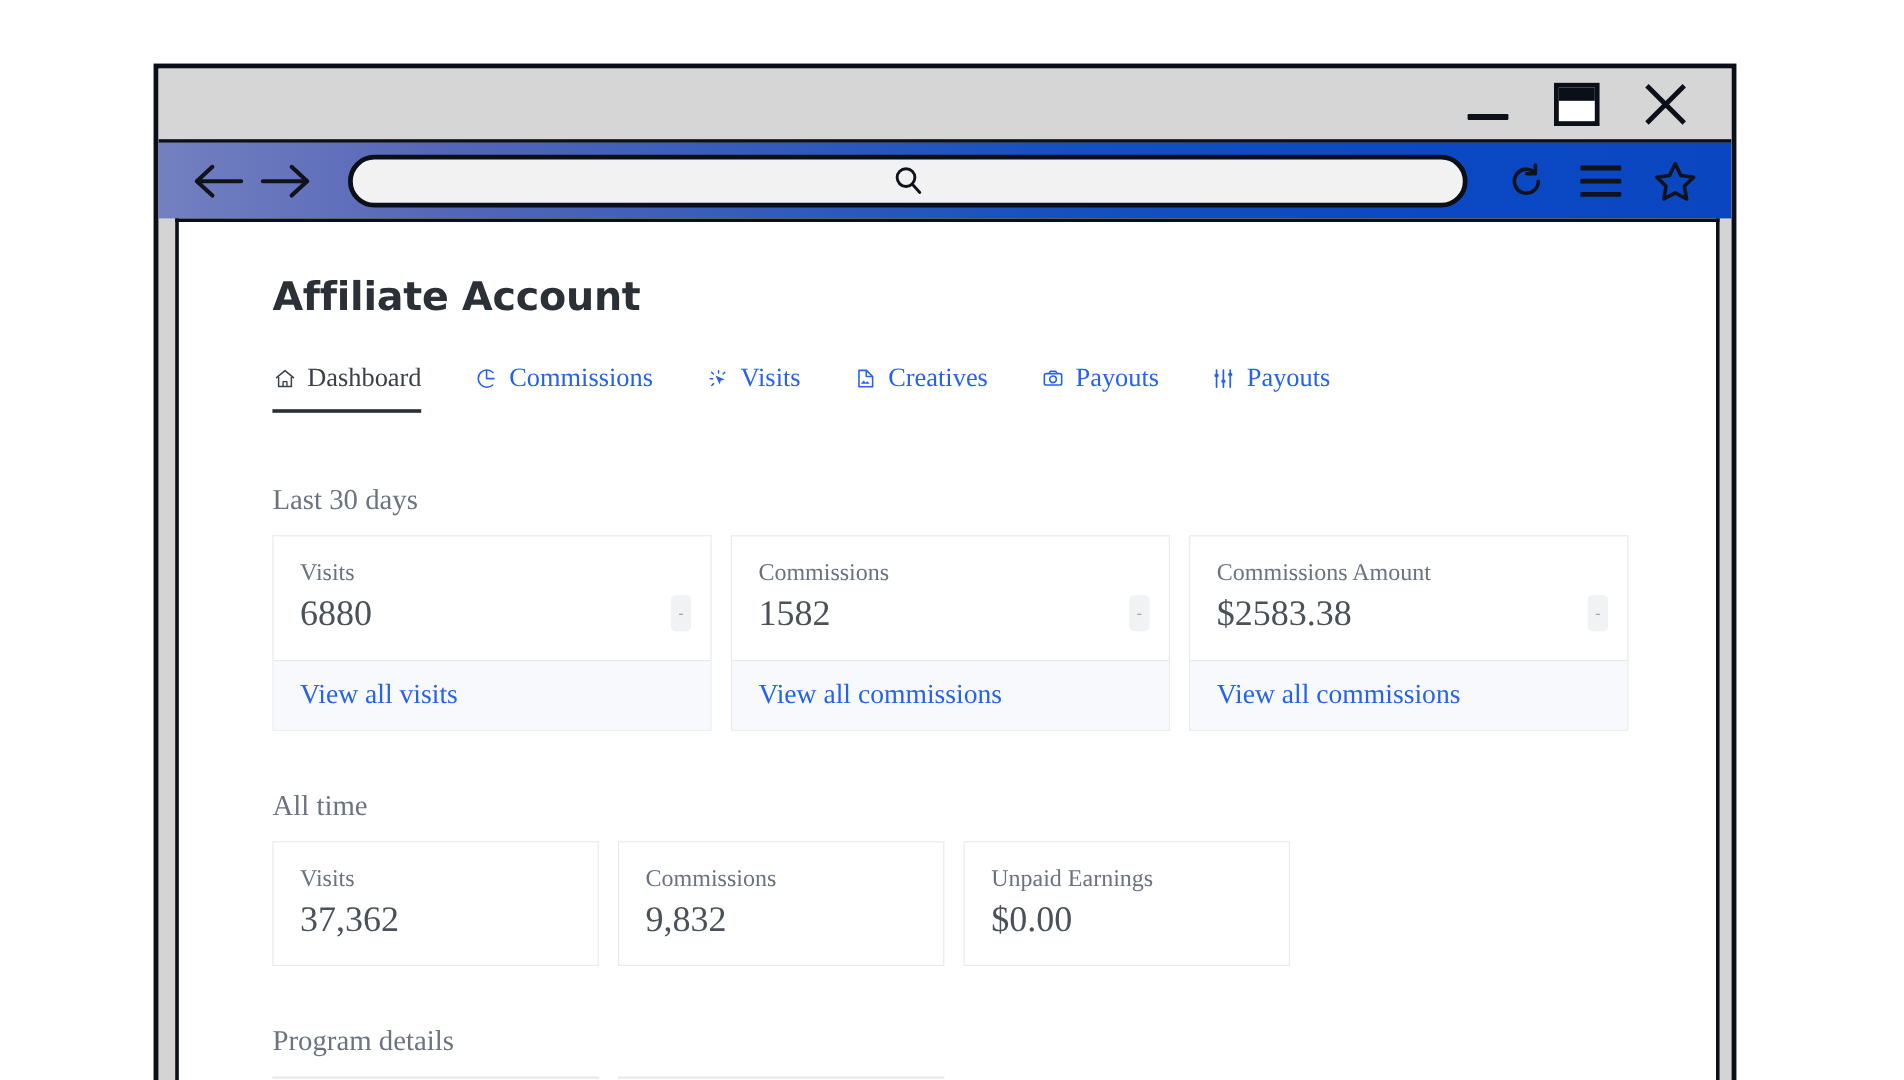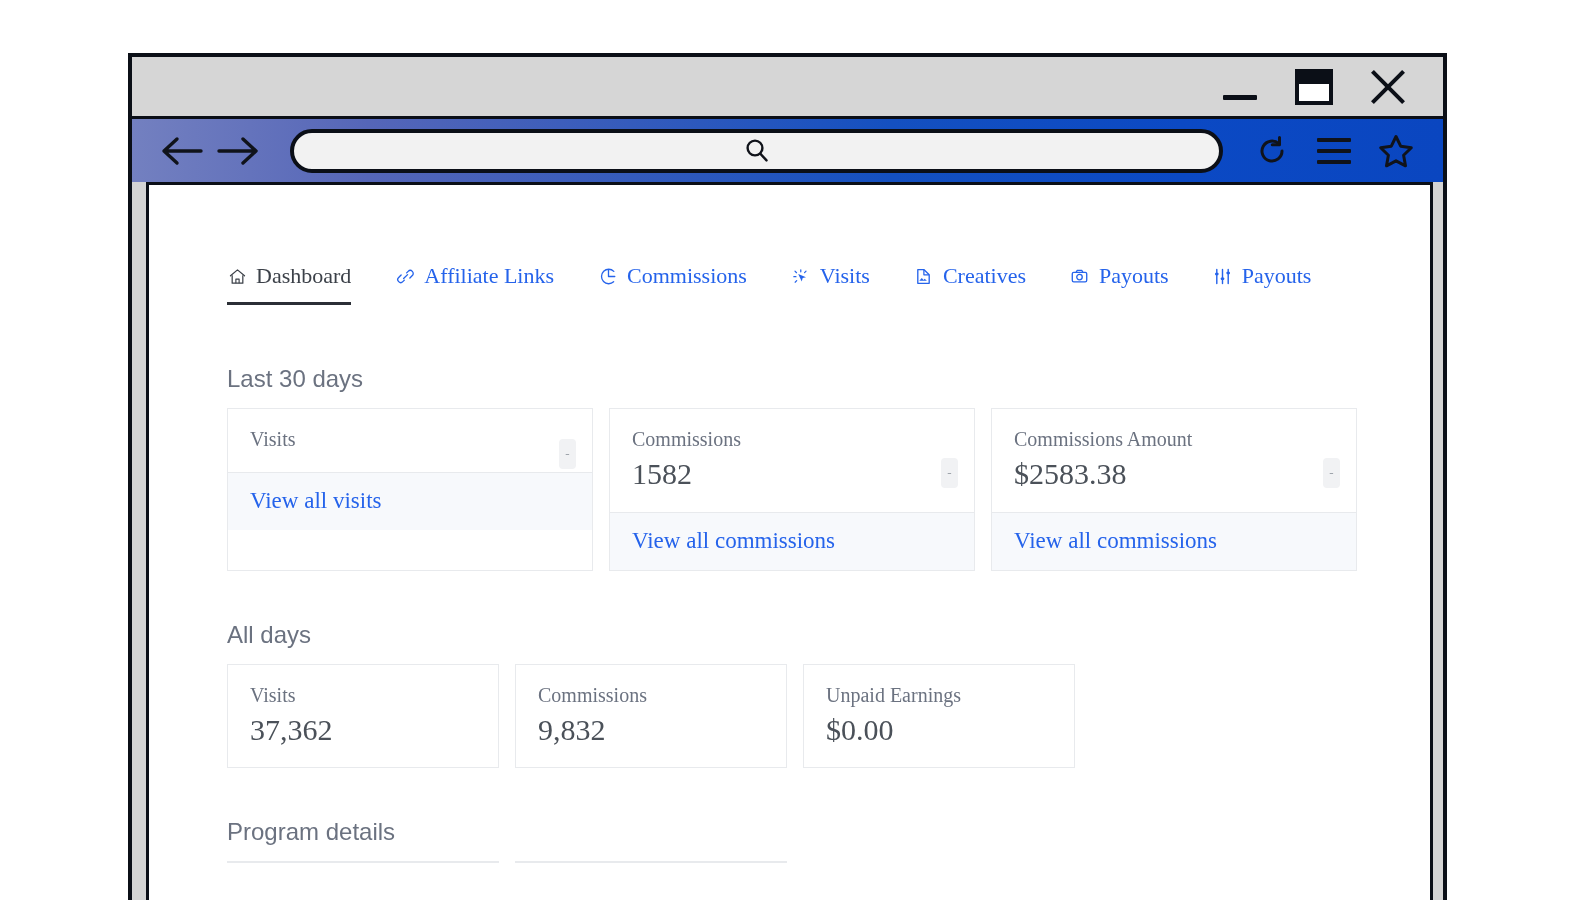--- a/index.html
+++ b/index.html
@@ -126,21 +126,21 @@
     font-size: 22px; color: #2563eb;
     padding-bottom: 13px;
     cursor: pointer; white-space: nowrap;
     border-bottom: 3px solid transparent;
   }
   .tab.active { color: #3c4149; border-bottom-color: #2b2f36; }
   .tab-icon { width: 20px; height: 20px; display:flex; align-items:center; justify-content:center; flex:0 0 auto; }
   .tab-icon svg { display:block; }
 
   .section-heading {
-    font-family: Liberation Sans, sans-serif;
+    font-family: Liberation Serif, serif;
     font-size: 24px; color: #6b7280;
     margin-top: 50px; margin-bottom: 15px;
   }
   #heading-last30 { margin-top: 60px; }
 
   .card-row { display: flex; gap: 16px; }
 
   .stat-card {
     border: 1px solid #e8eaed;
     background: #ffffff;
@@ -228,44 +228,35 @@
     <button class="tool-icon">
       <svg width="38" height="36" viewBox="0 0 38 36" fill="none">
         <path d="M19 3.5l4.7 9.7 10.6 1.5-7.7 7.5 1.9 10.6L19 27.8 9.5 32.8l1.9-10.6-7.7-7.5 10.6-1.5L19 3.5z" stroke="#10131a" stroke-width="3" stroke-linejoin="round"></path>
       </svg>
     </button>
   </div>
 
   <div id="viewport">
     <div id="page">
 
+      <h1 id="page-title">Affiliate Account</h1>
 
       <nav id="tab-nav">
 
         <div class="tab active">
           <span class="tab-icon">
             <svg width="19" height="19" viewBox="0 0 20 20" fill="none">
               <path d="M2.6 9.2L10 3l7.4 6.2" stroke="currentColor" stroke-width="1.3" stroke-linecap="round" stroke-linejoin="round"></path>
               <path d="M4.4 8.6V17h11.2V8.6" stroke="currentColor" stroke-width="1.3" stroke-linejoin="round"></path>
               <path d="M8.3 17v-4.3h3.4V17" stroke="currentColor" stroke-width="1.2" stroke-linejoin="round"></path>
             </svg>
           </span>
           <span>Dashboard</span>
         </div>
 
-        <div class="tab">
-          <span class="tab-icon">
-            <svg width="19" height="19" viewBox="0 0 20 20" fill="none">
-              <path d="M8 12.2l4.2-4.2" stroke="currentColor" stroke-width="1.4" stroke-linecap="round"></path>
-              <path d="M11.2 6.2l1.6-1.6a3.1 3.1 0 014.4 4.4l-2.6 2.6" stroke="currentColor" stroke-width="1.4" stroke-linecap="round"></path>
-              <path d="M8.8 13.8l-1.6 1.6a3.1 3.1 0 01-4.4-4.4l2.6-2.6" stroke="currentColor" stroke-width="1.4" stroke-linecap="round"></path>
-            </svg>
-          </span>
-          <span>Affiliate Links</span>
-        </div>
 
         <div class="tab">
           <span class="tab-icon">
             <svg width="19" height="19" viewBox="0 0 20 20" fill="none">
               <path d="M15.6 4.6A7.6 7.6 0 1015.4 15.6" stroke="currentColor" stroke-width="1.4" stroke-linecap="round"></path>
               <path d="M10 3v7h6.6" stroke="currentColor" stroke-width="1.4" stroke-linecap="round" stroke-linejoin="round"></path>
             </svg>
           </span>
           <span>Commissions</span>
         </div>
@@ -315,20 +306,21 @@
         </div>
       </nav>
 
       <div class="section-heading" id="heading-last30">Last 30 days</div>
 
       <div class="card-row" id="row-last30">
 
         <div class="stat-card">
           <div class="stat-body">
             <div class="stat-label">Visits</div>
+            <div class="stat-value">6880</div>
             <div class="stat-badge">-</div>
           </div>
           <div class="stat-footer">
             <a class="stat-link">View all visits</a>
           </div>
         </div>
 
         <div class="stat-card">
           <div class="stat-body">
             <div class="stat-label">Commissions</div>
@@ -345,21 +337,21 @@
             <div class="stat-label">Commissions Amount</div>
             <div class="stat-value">$2583.38</div>
             <div class="stat-badge">-</div>
           </div>
           <div class="stat-footer">
             <a class="stat-link">View all commissions</a>
           </div>
         </div>
       </div>
 
-      <div class="section-heading">All days</div>
+      <div class="section-heading">All time</div>
 
       <div class="card-row" id="row-alltime">
         <div class="stat-card">
           <div class="stat-body">
             <div class="stat-label">Visits</div>
             <div class="stat-value">37,362</div>
           </div>
         </div>
         <div class="stat-card">
           <div class="stat-body">

